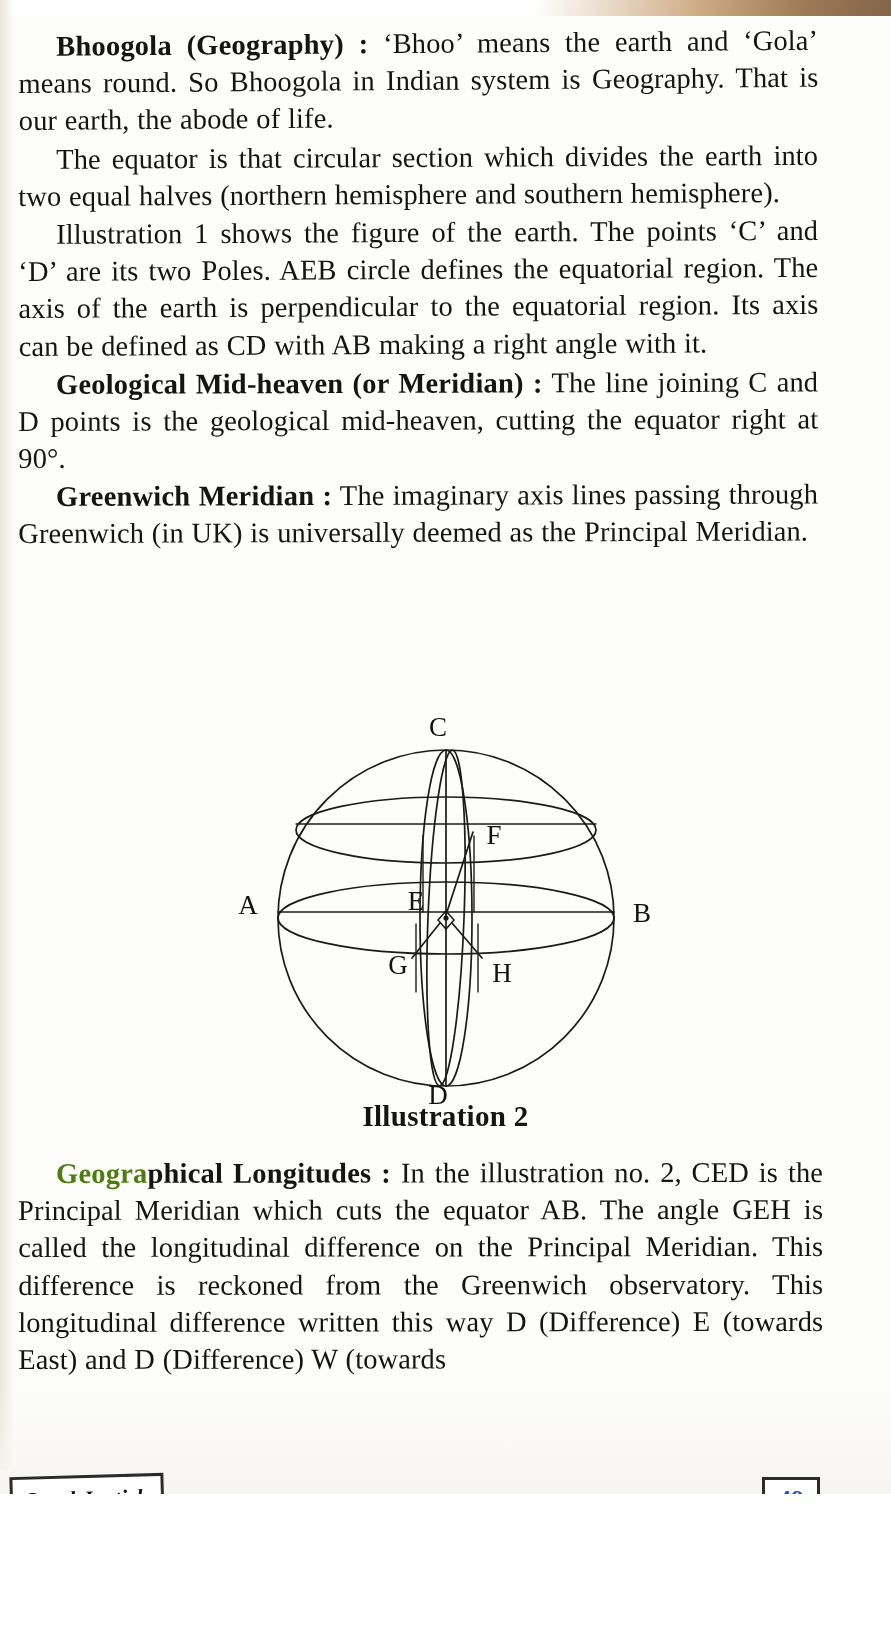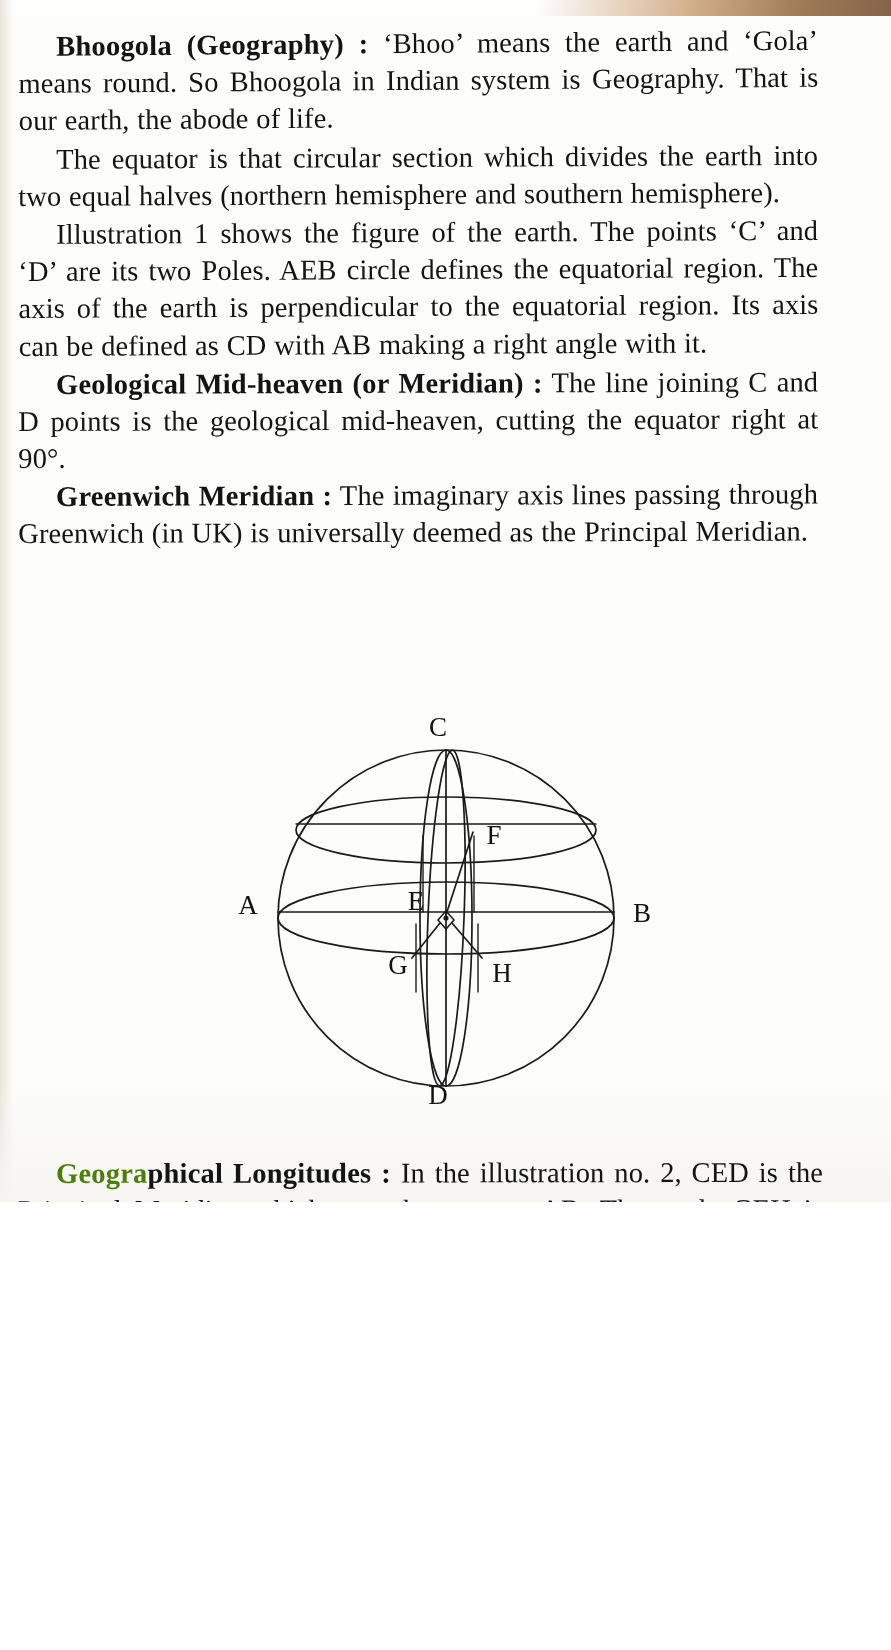--- a/index.html
+++ b/index.html
@@ -4,21 +4,21 @@
 <title>Saral Jyotish page 49</title>
 <style>
   html, body {
     margin: 0;
     padding: 0;
     background: #ffffff;
   }
   .page {
     position: relative;
     width: 891px;
-    height: 1202px;
+    height: 1494px;
     background: #fdfdfb;
     overflow: hidden;
     font-family: "Liberation Serif", "DejaVu Serif", serif;
     color: #141414;
   }
   
   .scan-edge-top {
     position: absolute;
     top: 0; left: 0; right: 0;
     height: 16px;
@@ -203,20 +203,21 @@
         <text x="212" y="398" text-anchor="middle">D</text>
         <text x="22" y="208" text-anchor="middle">A</text>
         <text x="416" y="216" text-anchor="middle">B</text>
         <text x="190" y="204" text-anchor="middle">E</text>
         <text x="268" y="138" text-anchor="middle">F</text>
         <text x="172" y="268" text-anchor="middle">G</text>
         <text x="276" y="276" text-anchor="middle">H</text>
       </g>
     </svg>
 
+    <div class="fig-caption">Illustration 2</div>
   </div>
 
   <div style="position:absolute; top:1155px; left:18px; width:805px;">
     <p class="para skew-d"><span class="lead faded">Geogra</span><span class="lead">phical Longitudes :</span><span> In the illustration no. 2, CED is the Principal Meridian which cuts the equator AB. The angle GEH is called the longitudinal difference on the Principal Meridian. This difference is reckoned from the Greenwich observatory. This longitudinal difference written this way D (Difference) E (towards East) and D (Difference) W (towards</span></p>
   </div>
 
   <div class="footer">
     <div class="footer-rule"></div>
     <div class="book-tag">
       <span>Saral Jyotish</span>

